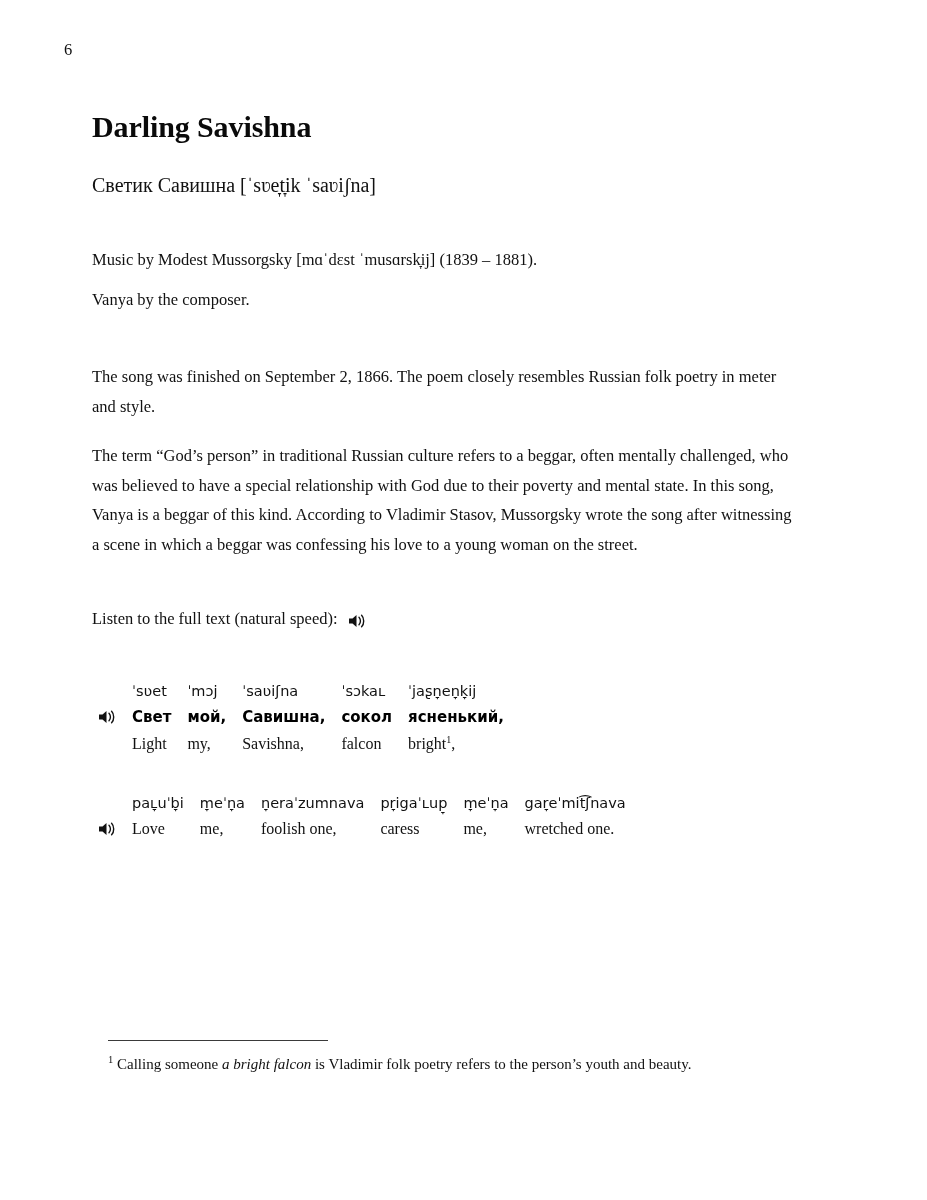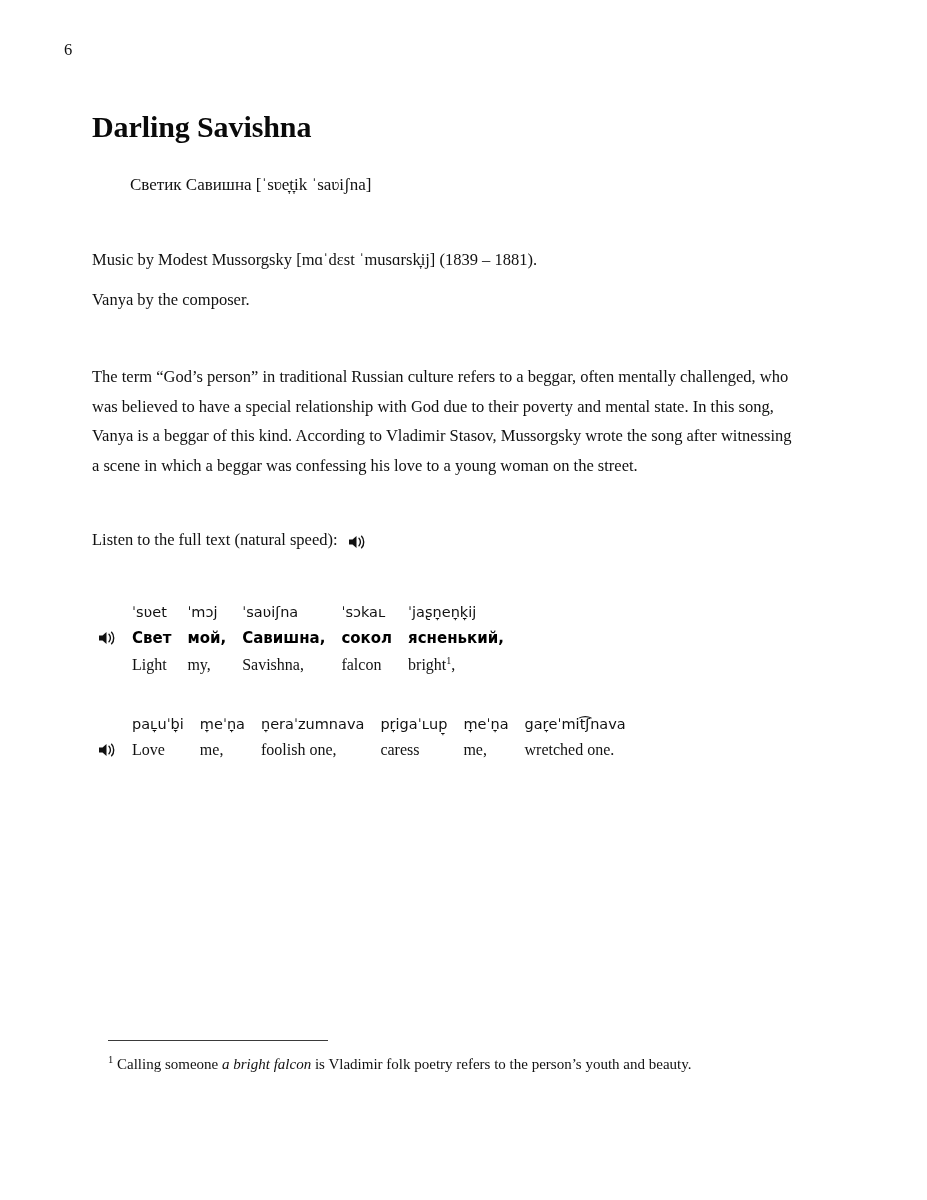--- a/index.html
+++ b/index.html
@@ -43,25 +43,24 @@
     font-family: "Liberation Serif", "DejaVu Serif", serif;
     font-weight: bold;
     font-size: 30px;
     line-height: 38px;
     letter-spacing: -0.1px;
     margin: 0 0 0 0;
     color: #0a0a0a;
   }
 
   .subtitle-line {
-    font-size: 17px;
+    font-size: 20px;
     line-height: 22px;
     margin-top: 28px;
     color: #111;
-    margin-left: 38px;
   }
 
   .credits {
     margin-top: 52px;
   }
 
   .credit-line {
     font-size: 16.5px;
     line-height: 24px;
     margin-bottom: 16px;
@@ -205,20 +204,21 @@
     <h1 class="song-title">Darling Savishna</h1>
 
     <div class="subtitle-line">Светик Савишна [ˈsʋe̞t̞ik ˈsaʋiʃna]</div>
 
     <div class="credits">
       <div class="credit-line">Music by Modest Mussorgsky [mɑˈdɛst ˈmusɑrsk̞ij] (1839 – 1881).</div>
       <div class="credit-line">Vanya by the composer.</div>
     </div>
 
     <div class="notes">
+      <p class="note-paragraph">The song was finished on September 2, 1866. The poem closely resembles Russian folk poetry in meter and style.</p>
       <p class="note-paragraph">The term “God’s person” in traditional Russian culture refers to a beggar, often mentally challenged, who was believed to have a special relationship with God due to their poverty and mental state. In this song, Vanya is a beggar of this kind. According to Vladimir Stasov, Mussorgsky wrote the song after witnessing a scene in which a beggar was confessing his love to a young woman on the street.</p>
     </div>
 
     <div class="listen-line">
       <span>Listen to the full text (natural speed):</span>
       <span class="speaker-icon">
         <svg viewBox="0 0 20 16" width="20" height="16" aria-hidden="true">
           <path d="M1 5.5 H4.5 L8.5 2 V14 L4.5 10.5 H1 Z" fill="#111111"></path>
           <path d="M11 4.2 C12.9 6.1 12.9 9.9 11 11.8" stroke="#111111" stroke-width="1.4" fill="none" stroke-linecap="round"></path>
           <path d="M13.6 2.2 C16.4 5 16.4 11 13.6 13.8" stroke="#111111" stroke-width="1.4" fill="none" stroke-linecap="round"></path>

